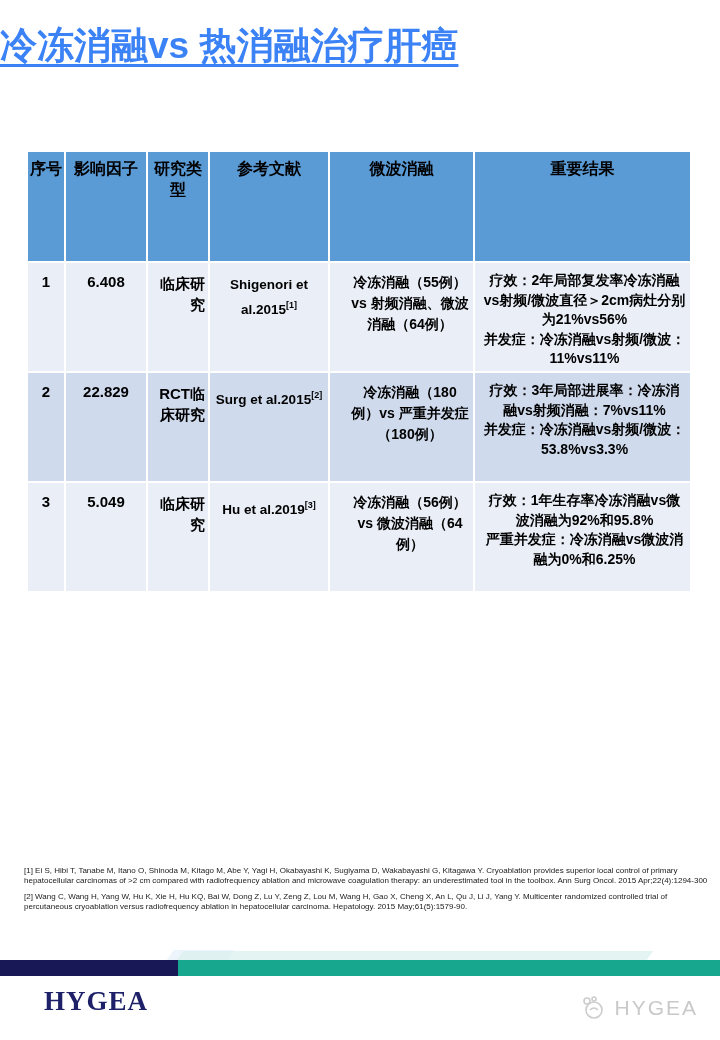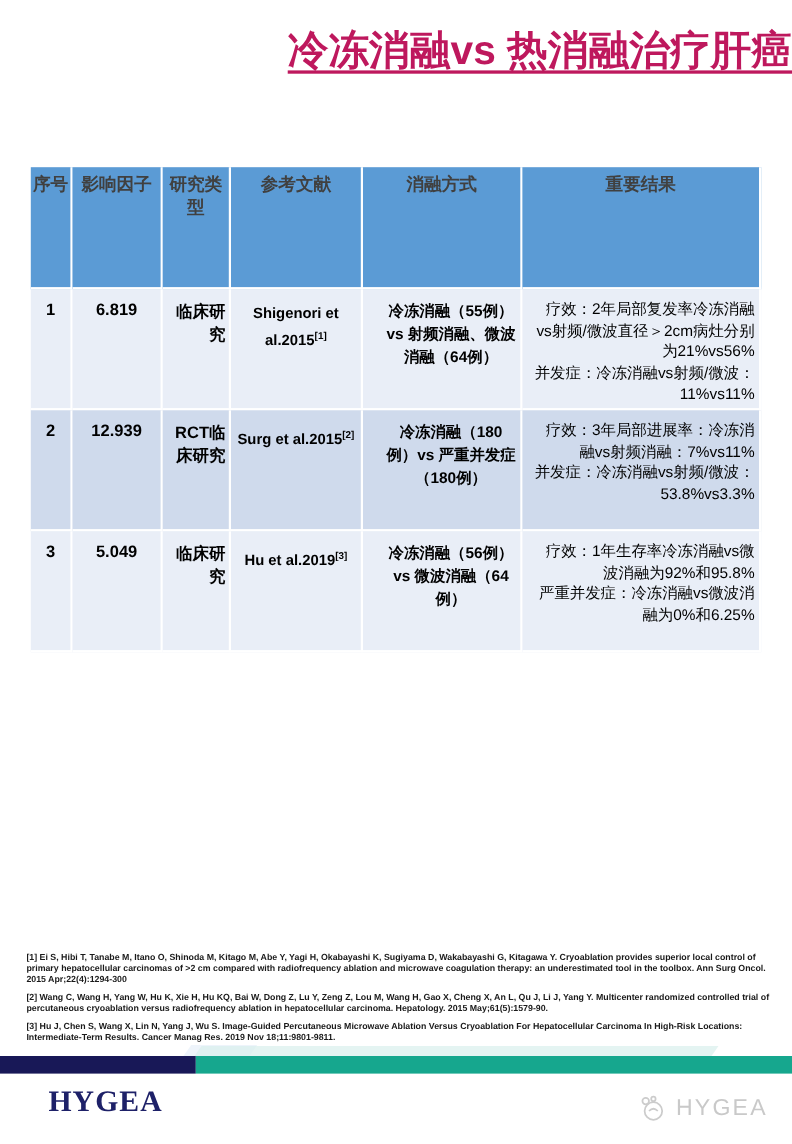--- a/index.html
+++ b/index.html
@@ -2,51 +2,51 @@
 <html><head>
 <meta charset="utf-8">
 <style>
   html,body{margin:0;padding:0;}
   body{
     width:720px;height:1040px;position:relative;background:#ffffff;
     font-family:"Liberation Sans","DejaVu Sans",sans-serif;overflow:hidden;
   }
   
   .slide-title{
-    position:absolute;top:22px;left:0;width:720px;text-align:right;
-    color:#be185d;font-weight:bold;font-size:37px;line-height:47px;
+    position:absolute;top:22px;left:0;width:720px;text-align:left;
+    color:#3b82f6;font-weight:bold;font-size:37px;line-height:47px;
   }
   .slide-title .t-line{text-decoration:underline;text-decoration-thickness:3px;text-underline-offset:6px;}
   
   table.study-table{
     position:absolute;left:28px;top:152px;width:664px;
     border-collapse:separate;border-spacing:0;table-layout:fixed;
   }
   table.study-table td,table.study-table th{
     border-right:2px solid #ffffff;border-bottom:2px solid #ffffff;
     vertical-align:top;box-sizing:border-box;word-break:break-word;
   }
   th.hdr{
-    background:#5B9BD5;color:#404040;font-weight:bold;font-size:16px;
+    background:#5B9BD5;color:#000000;font-weight:bold;font-size:16px;
     text-align:center;padding:6px 2px 0 2px;height:111px;line-height:21px;
   }
   tr.band-light td{background:#E9EEF7;}
   tr.band-dark td{background:#CFDAEC;}
   td.c-num{font-weight:bold;font-size:15px;text-align:center;padding-top:10px;height:110px;}
   td.c-type{font-weight:bold;font-size:15px;text-align:right;padding:10px 3px 0 3px;line-height:21px;}
   td.c-ref{font-weight:bold;font-size:13.5px;text-align:center;padding:12px 4px 16px 4px;line-height:20px;}
   td.c-abl{font-weight:bold;font-size:14px;text-align:center;padding:9px 4px 0 21px;line-height:21px;}
-  td.c-res{font-weight:normal;font-size:14px;text-align:right;padding:8px 4px 0 8px;line-height:19.5px;white-space:pre-line;}
+  td.c-res{font-weight:bold;font-size:14px;text-align:center;padding:8px 4px 0 8px;line-height:19.5px;white-space:pre-line;}
   sup{font-size:9px;}
   
   .footnotes{
     position:absolute;left:24px;top:866px;width:684px;color:#1a1a1a;
     font-size:8px;line-height:10px;
   }
-  .footnotes p{margin:0 0 6px 0;font-weight:bold;}
+  .footnotes p{margin:0 0 6px 0;}
   
   .accent-light{
     position:absolute;top:951px;left:180px;width:470px;height:9px;
     background:#d9efec;transform:skewX(-35deg);opacity:.7;
   }
   .accent-slash{
     position:absolute;top:950px;left:170px;width:60px;height:11px;
     background:#eef4fb;transform:skewX(-35deg);
   }
   .bar-navy{position:absolute;top:960px;left:0;width:178px;height:16px;background:#181857;}
@@ -77,37 +77,37 @@
     <col style="width:120px">
       <col style="width:145px">
       <col style="width:217px">
   </colgroup>
   <thead>
     <tr>
       <th class="hdr">序号</th>
       <th class="hdr">影响因子</th>
       <th class="hdr">研究类型</th>
       <th class="hdr">参考文献</th>
-      <th class="hdr">消融方式</th>
+      <th class="hdr">微波消融</th>
       <th class="hdr">重要结果</th>
     </tr>
   </thead>
   <tbody>
     <tr class="band-light">
       <td class="c-num">1</td>
-      <td class="c-num">6.819</td>
+      <td class="c-num">6.408</td>
       <td class="c-type">临床研究</td>
       <td class="c-ref"><span>Shigenori et al.2015</span><sup>[1]</sup></td>
       <td class="c-abl">冷冻消融（55例）vs 射频消融、微波消融（64例）</td>
       <td class="c-res">疗效：2年局部复发率冷冻消融vs射频/微波直径＞2cm病灶分别为21%vs56%
 并发症：冷冻消融vs射频/微波：11%vs11%</td>
     </tr>
     <tr class="band-dark">
       <td class="c-num">2</td>
-      <td class="c-num">12.939</td>
+      <td class="c-num">22.829</td>
       <td class="c-type">RCT临床研究</td>
       <td class="c-ref"><span>Surg et al.2015</span><sup>[2]</sup></td>
       <td class="c-abl">冷冻消融（180例）vs 严重并发症（180例）</td>
       <td class="c-res">疗效：3年局部进展率：冷冻消融vs射频消融：7%vs11%
 并发症：冷冻消融vs射频/微波：53.8%vs3.3%</td>
     </tr>
     <tr class="band-light" style="height:108px;">
       <td class="c-num">3</td>
       <td class="c-num">5.049</td>
       <td class="c-type">临床研究</td>
@@ -115,21 +115,20 @@
       <td class="c-abl">冷冻消融（56例）vs 微波消融（64例）</td>
       <td class="c-res">疗效：1年生存率冷冻消融vs微波消融为92%和95.8%
 严重并发症：冷冻消融vs微波消融为0%和6.25%</td>
     </tr>
   </tbody>
 </table>
 
 <div class="footnotes">
   <p>[1] Ei S, Hibi T, Tanabe M, Itano O, Shinoda M, Kitago M, Abe Y, Yagi H, Okabayashi K, Sugiyama D, Wakabayashi G, Kitagawa Y. Cryoablation provides superior local control of primary hepatocellular carcinomas of &gt;2 cm compared with radiofrequency ablation and microwave coagulation therapy: an underestimated tool in the toolbox. Ann Surg Oncol. 2015 Apr;22(4):1294-300</p>
   <p>[2] Wang C, Wang H, Yang W, Hu K, Xie H, Hu KQ, Bai W, Dong Z, Lu Y, Zeng Z, Lou M, Wang H, Gao X, Cheng X, An L, Qu J, Li J, Yang Y. Multicenter randomized controlled trial of percutaneous cryoablation versus radiofrequency ablation in hepatocellular carcinoma. Hepatology. 2015 May;61(5):1579-90.</p>
-  <p>[3] Hu J, Chen S, Wang X, Lin N, Yang J, Wu S. Image-Guided Percutaneous Microwave Ablation Versus Cryoablation For Hepatocellular Carcinoma In High-Risk Locations: Intermediate-Term Results. Cancer Manag Res. 2019 Nov 18;11:9801-9811.</p>
 </div>
 
 <div class="accent-slash"></div>
 <div class="accent-light"></div>
 <div class="bar-navy"></div>
 <div class="bar-teal"></div>
 
 <div class="brand">HYGEA</div>
 
 <div class="watermark">

